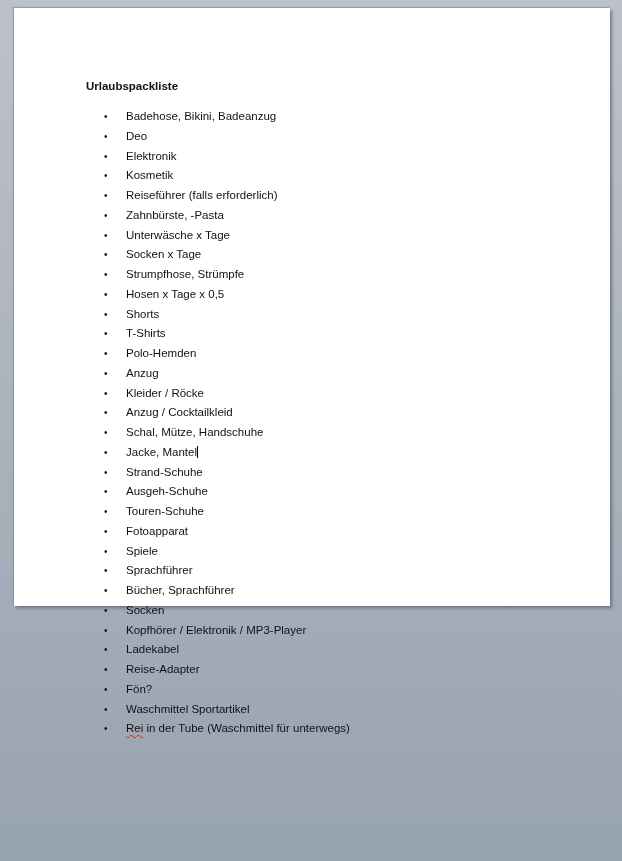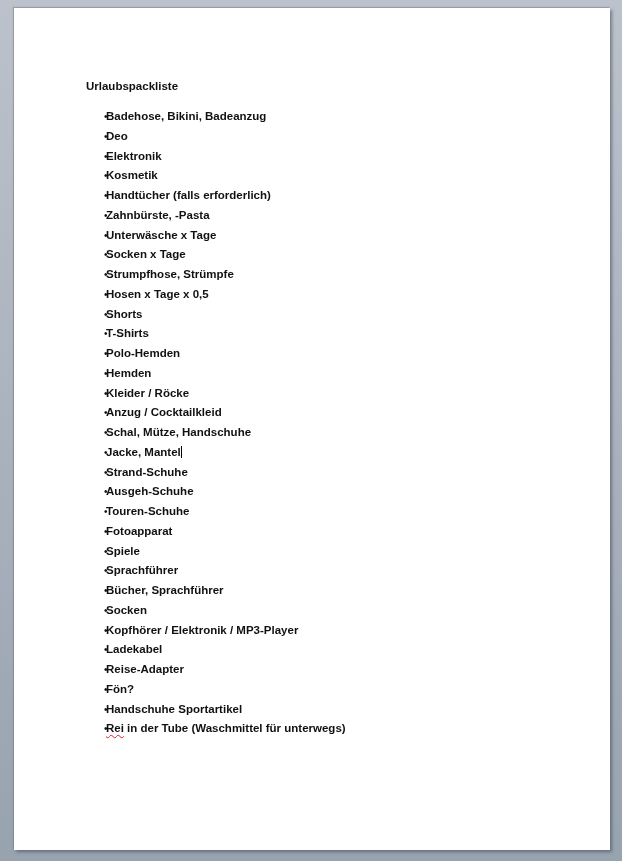--- a/index.html
+++ b/index.html
@@ -12,21 +12,21 @@
     overflow: hidden;
     background: linear-gradient(to bottom, #bcc2cb 0%, #aab2bd 50%, #98a3b0 100%);
     position: relative;
     font-family: "Liberation Sans", sans-serif;
   }
   .page {
     position: absolute;
     left: 14px;
     top: 8px;
     width: 596px;
-    height: 842px;
+    height: 598px;
     background: #ffffff;
     box-shadow: 2px 2px 3px rgba(60, 70, 85, 0.55), -1px -1px 1px rgba(110,118,130,0.45);
   }
   .title {
     position: absolute;
     left: 72px;
     top: 72px;
     font-size: 11.5px;
     font-weight: bold;
     color: #111;
@@ -49,23 +49,22 @@
     white-space: nowrap;
   }
   .bullet {
     position: absolute;
     left: 90px;
     top: 0;
     font-size: 10px;
   }
   .item-text {
     position: absolute;
-    left: 92px;
+    left: 112px;
     top: 0;
-    font-weight: bold;
   }
   .spell-error {
     text-decoration: underline wavy #e02020;
     text-decoration-thickness: 1px;
     text-underline-offset: 2px;
   }
   .caret {
     display: inline-block;
     width: 1px;
     height: 12px;
@@ -91,21 +90,21 @@
       <li class="list-item">
         <span class="bullet">•</span>
         <span class="item-text"><span>Elektronik</span></span>
       </li>
       <li class="list-item">
         <span class="bullet">•</span>
         <span class="item-text"><span>Kosmetik</span></span>
       </li>
       <li class="list-item">
         <span class="bullet">•</span>
-        <span class="item-text"><span>Handtücher (falls erforderlich)</span></span>
+        <span class="item-text"><span>Reiseführer (falls erforderlich)</span></span>
       </li>
       <li class="list-item">
         <span class="bullet">•</span>
         <span class="item-text"><span>Zahnbürste, -Pasta</span></span>
       </li>
       <li class="list-item">
         <span class="bullet">•</span>
         <span class="item-text"><span>Unterwäsche x Tage</span></span>
       </li>
       <li class="list-item">
@@ -127,21 +126,21 @@
       <li class="list-item">
         <span class="bullet">•</span>
         <span class="item-text"><span>T-Shirts</span></span>
       </li>
       <li class="list-item">
         <span class="bullet">•</span>
         <span class="item-text"><span>Polo-Hemden</span></span>
       </li>
       <li class="list-item">
         <span class="bullet">•</span>
-        <span class="item-text"><span>Hemden</span></span>
+        <span class="item-text"><span>Anzug</span></span>
       </li>
       <li class="list-item">
         <span class="bullet">•</span>
         <span class="item-text"><span>Kleider / Röcke</span></span>
       </li>
       <li class="list-item">
         <span class="bullet">•</span>
         <span class="item-text"><span>Anzug / Cocktailkleid</span></span>
       </li>
       <li class="list-item">
@@ -195,20 +194,20 @@
       <li class="list-item">
         <span class="bullet">•</span>
         <span class="item-text"><span>Reise-Adapter</span></span>
       </li>
       <li class="list-item">
         <span class="bullet">•</span>
         <span class="item-text"><span>Fön?</span></span>
       </li>
       <li class="list-item">
         <span class="bullet">•</span>
-        <span class="item-text"><span>Handschuhe Sportartikel</span></span>
+        <span class="item-text"><span>Waschmittel Sportartikel</span></span>
       </li>
       <li class="list-item">
         <span class="bullet">•</span>
         <span class="item-text"><span class="spell-error">Rei</span><span> in der Tube (Waschmittel für unterwegs)</span></span>
       </li>
     </ul>
 </div>
 
 </body></html>

